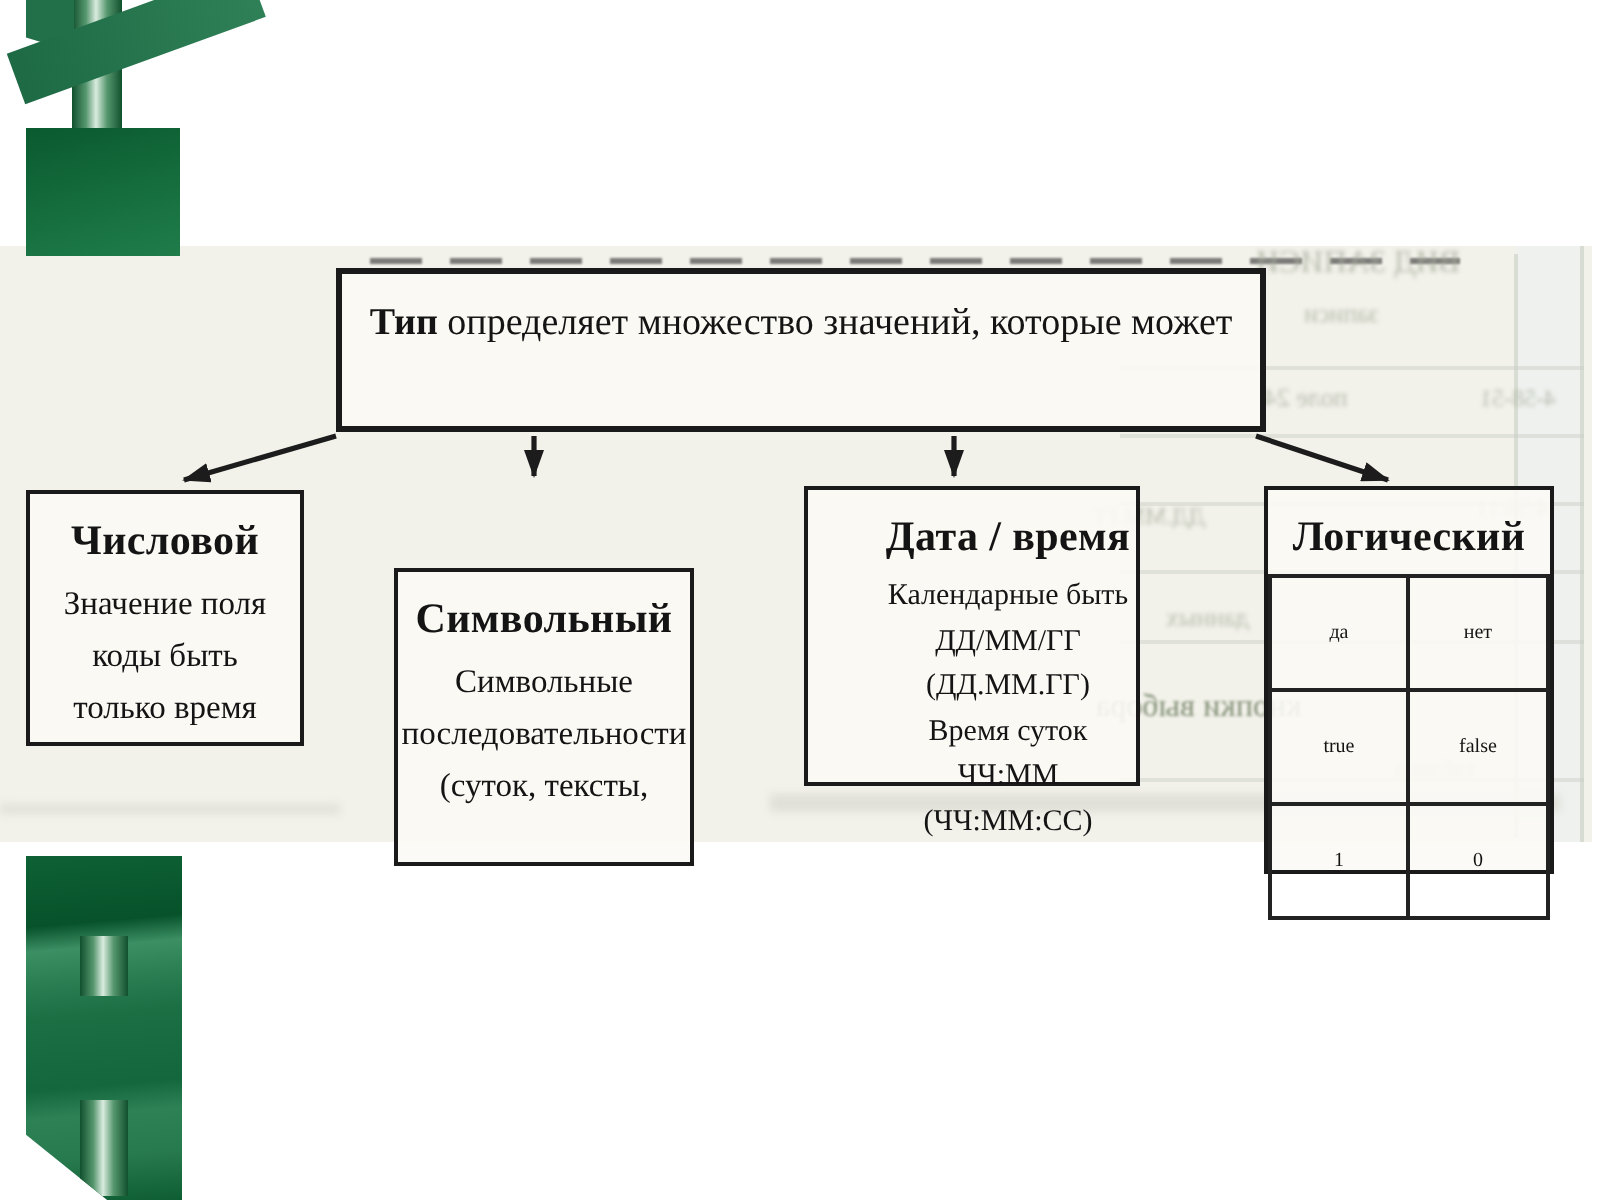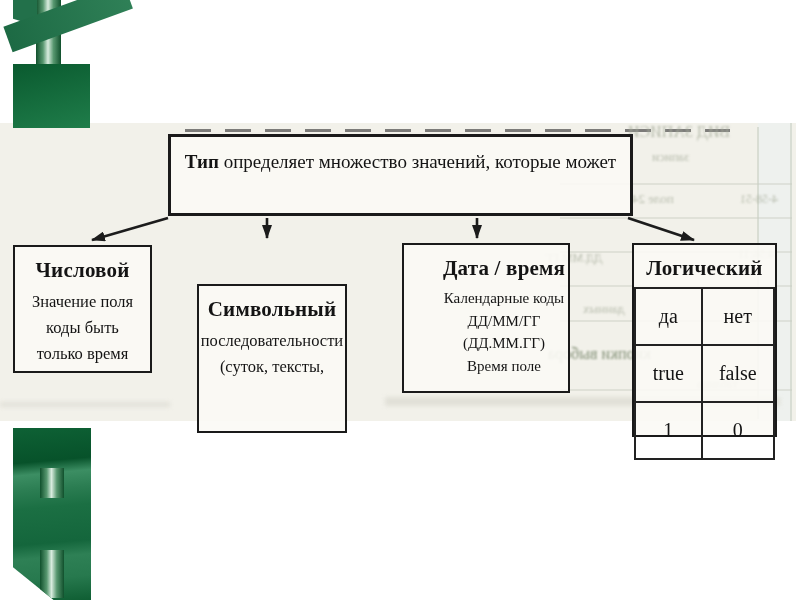--- a/index.html
+++ b/index.html
@@ -29,21 +29,21 @@
   .topbox b{font-weight:bold;}
   .b1{left:13px;top:245px;width:139px;height:128px;}
   .b2{left:197px;top:244px;width:150px;height:149px;margin-top:40px;}
   .b3{left:402px;top:243px;width:168px;height:150px;padding-left:36px;}
   .b4{left:632px;top:243px;width:145px;height:194px;}
   .dbox h3{margin:11px 0 6px 0;font-size:21px;font-weight:bold;letter-spacing:.2px;}
   .body16{font-size:16.5px;line-height:26px;}
   .body15{font-size:15px;line-height:22.5px;}
   
   .ltab{margin:2px auto 0 auto;border-collapse:collapse;}
-  .ltab td{border:2px solid #222;width:44px;height:23px;font-size:20px;text-align:center;padding:16px;}
+  .ltab td{border:2px solid #222;width:44px;height:23px;font-size:10px;text-align:center;padding:16px;}
   
   .decor{position:absolute;z-index:6;}
   .decor-top{left:12px;top:0;width:106px;height:128px;}
   .pole{position:absolute;background:linear-gradient(90deg,#10502c 0%,#57976f 28%,#d9ecdf 48%,#57976f 70%,#10502c 100%);}
   .pole-top{left:24px;top:0;width:25px;height:70px;}
   .wrap-top{position:absolute;left:1px;top:0;width:24px;height:26px;background:#22704a;
     clip-path:polygon(0 0,100% 0,100% 100%,0 72%);}
   .ribbon-top{position:absolute;left:-4px;top:26px;width:128px;height:27px;
     background:linear-gradient(90deg,#1d6a44,#2f8057);transform:rotate(-20deg);transform-origin:0 50%;}
   .block-top{position:absolute;left:1px;top:64px;width:77px;height:64px;
@@ -105,31 +105,33 @@
     <div class="body16">
       <div>Значение поля</div>
       <div>коды быть</div>
       <div>только время</div>
     </div>
   </div>
 
   <div class="dbox b2">
     <h3>Символьный</h3>
     <div class="body16">
+      <div>Символьные</div>
       <div>последовательности</div>
       <div>(суток, тексты,</div>
     </div>
   </div>
 
   <div class="dbox b3">
     <h3>Дата / время</h3>
     <div class="body15">
-      <div>Календарные коды</div>
+      <div>Календарные быть</div>
       <div>ДД/ММ/ГГ (ДД.ММ.ГГ)</div>
-      <div>Время поле</div>
+      <div>Время суток</div>
+      <div>ЧЧ:ММ (ЧЧ:ММ:СС)</div>
     </div>
   </div>
 
   <div class="dbox b4">
     <h3>Логический</h3>
     <table class="ltab">
       <tbody>
           <tr>
         <td>да</td>
         <td>нет</td>

